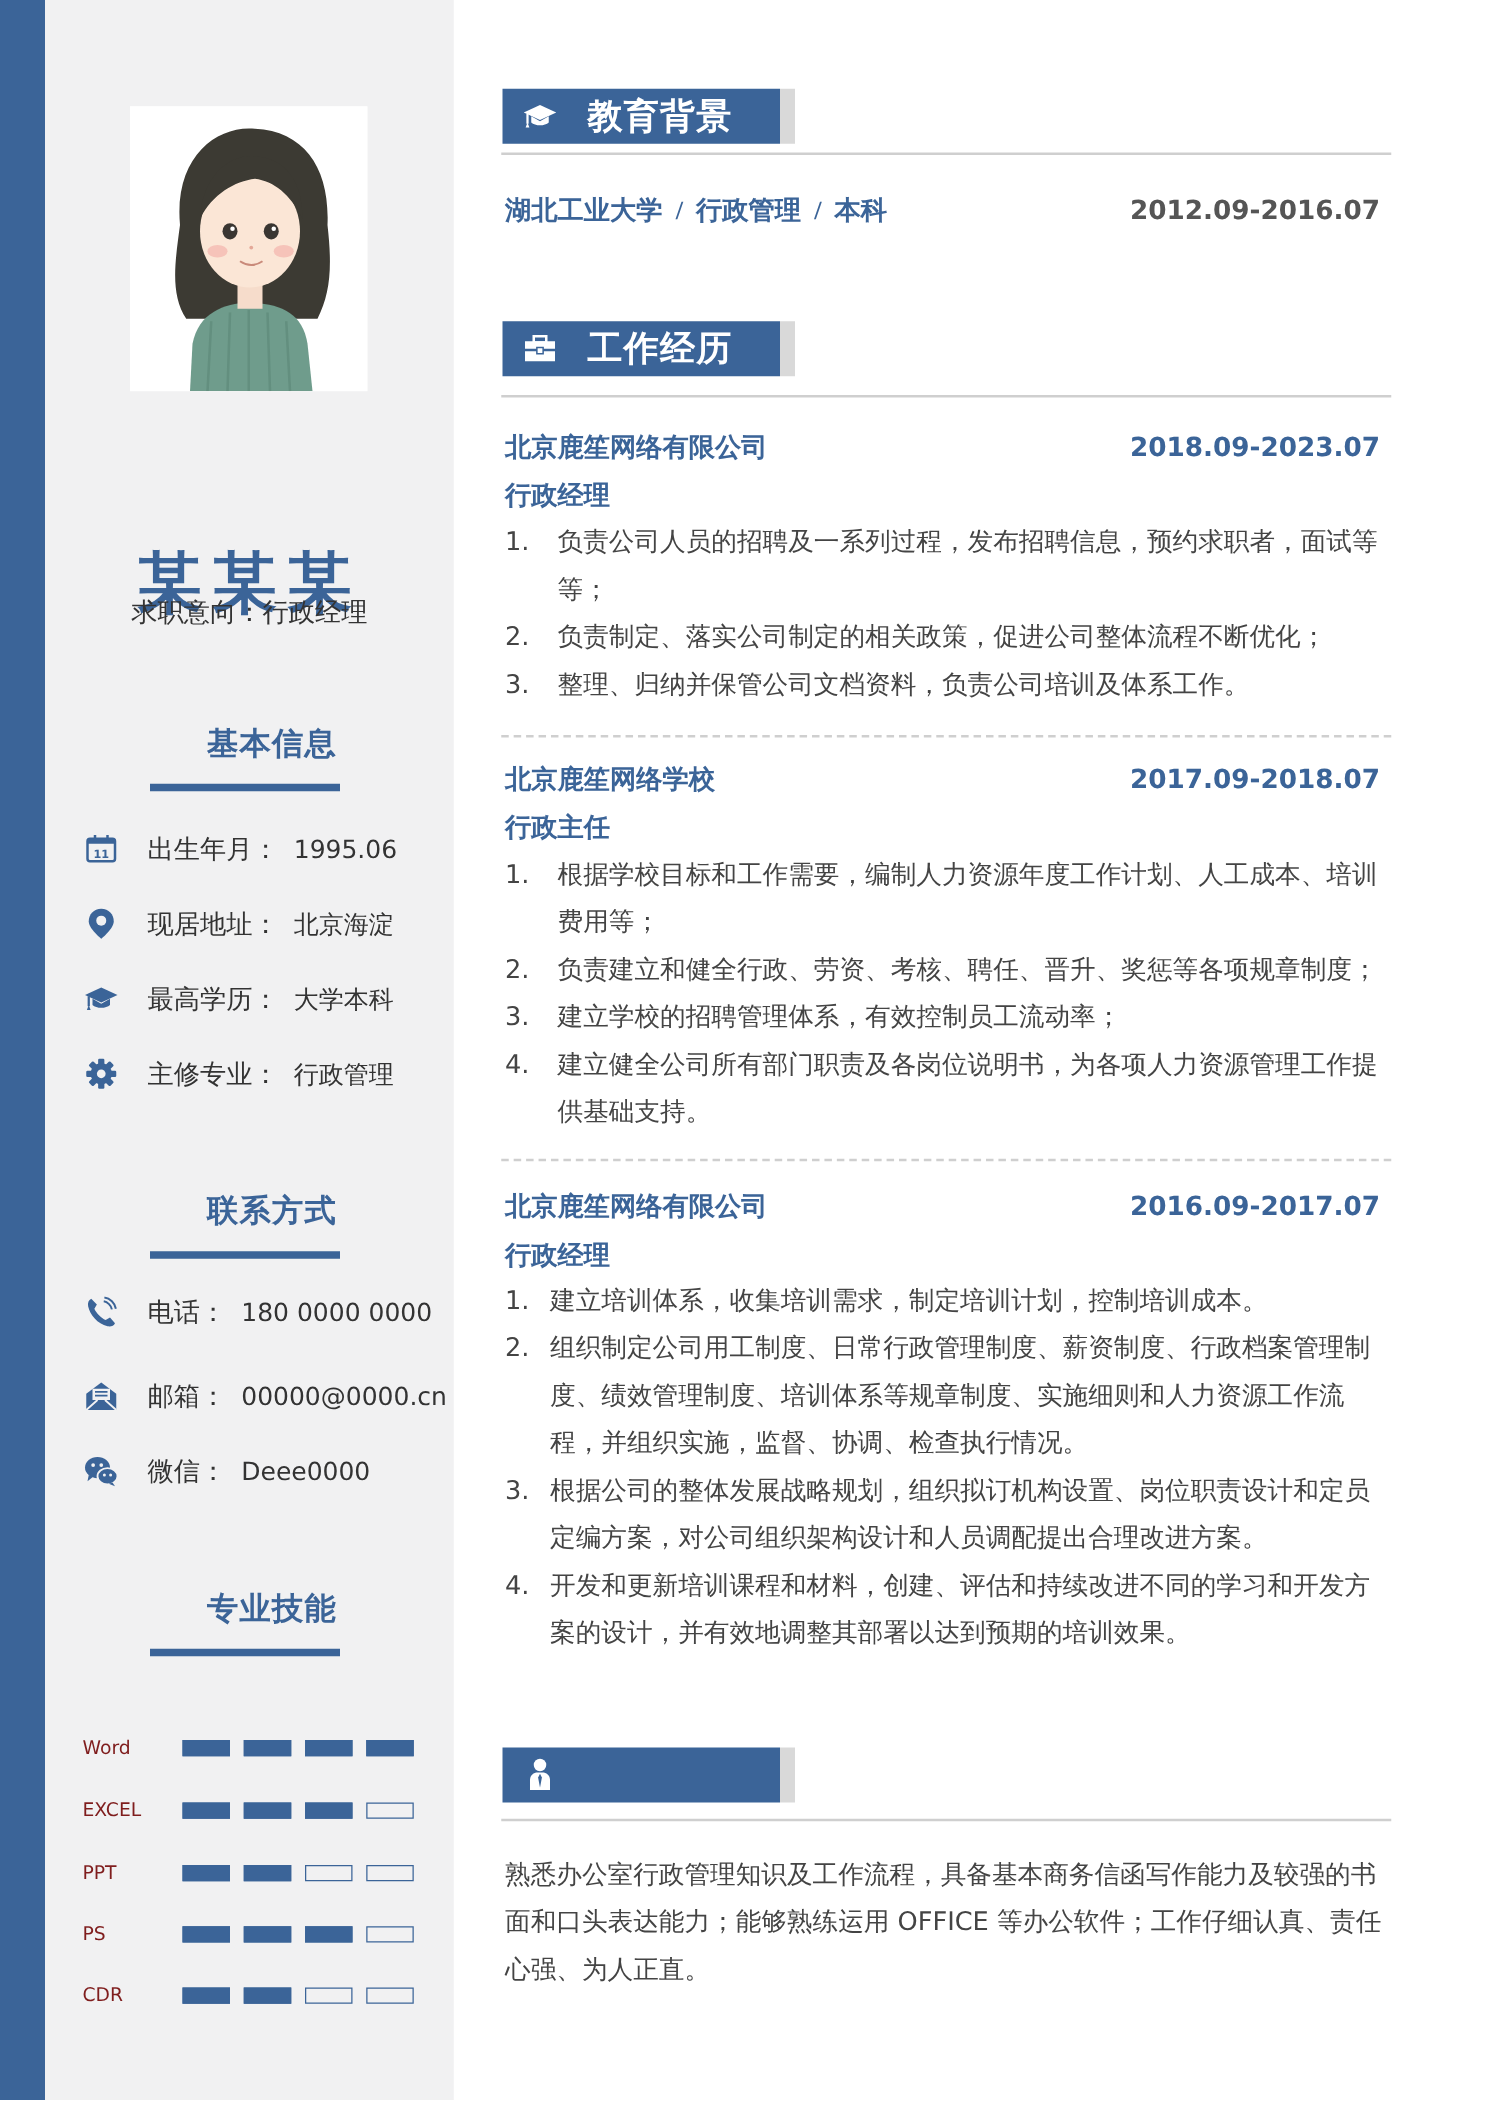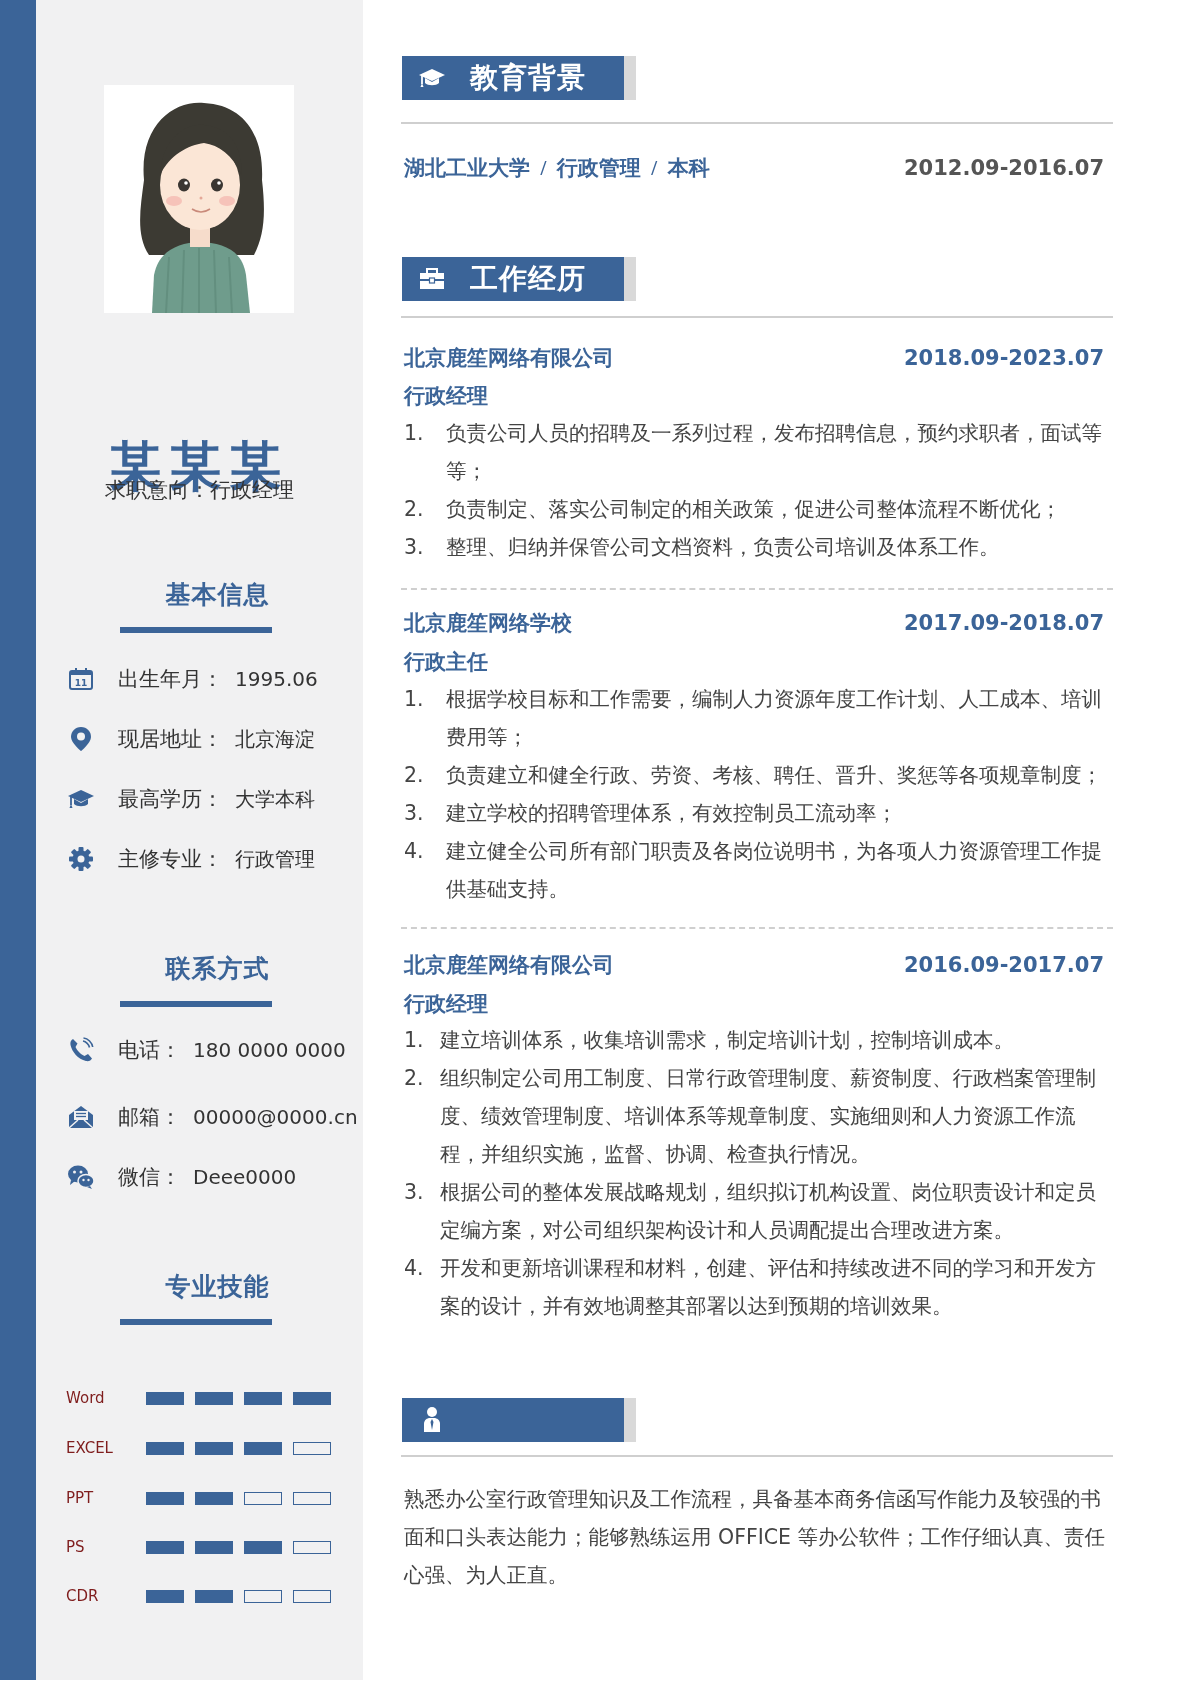--- a/index.html
+++ b/index.html
@@ -243,21 +243,21 @@
 <div class="skill-row" style="top:1586px;">
   <span class="skill-name">CDR</span>
   <span class="skill-boxes">
     <span class="skill-box on"></span>
       <span class="skill-box on"></span>
       <span class="skill-box"></span>
       <span class="skill-box"></span>
   </span>
 </div>
 
-<div class="sec-head" style="top:56px;">
+<div class="sec-head" style="top:71px;">
   <div class="blue">
     <span class="sec-icon">
       <svg width="30" height="22" viewBox="0 0 28 22">
           <path d="M14 2 L27 8 L14 14 L1 8 Z" fill="#fff"></path>
           <path d="M7 11 L7 16 C10 19 18 19 21 16 L21 11 L14 15 Z" fill="#fff"></path>
           <path d="M4 9 L4 17" stroke="#fff" stroke-width="1.8"></path>
           <path d="M2.5 20 L4 16 L5.5 20 Z" fill="#fff"></path>
         </svg>
     </span>
     <span class="sec-title">教育背景</span>

